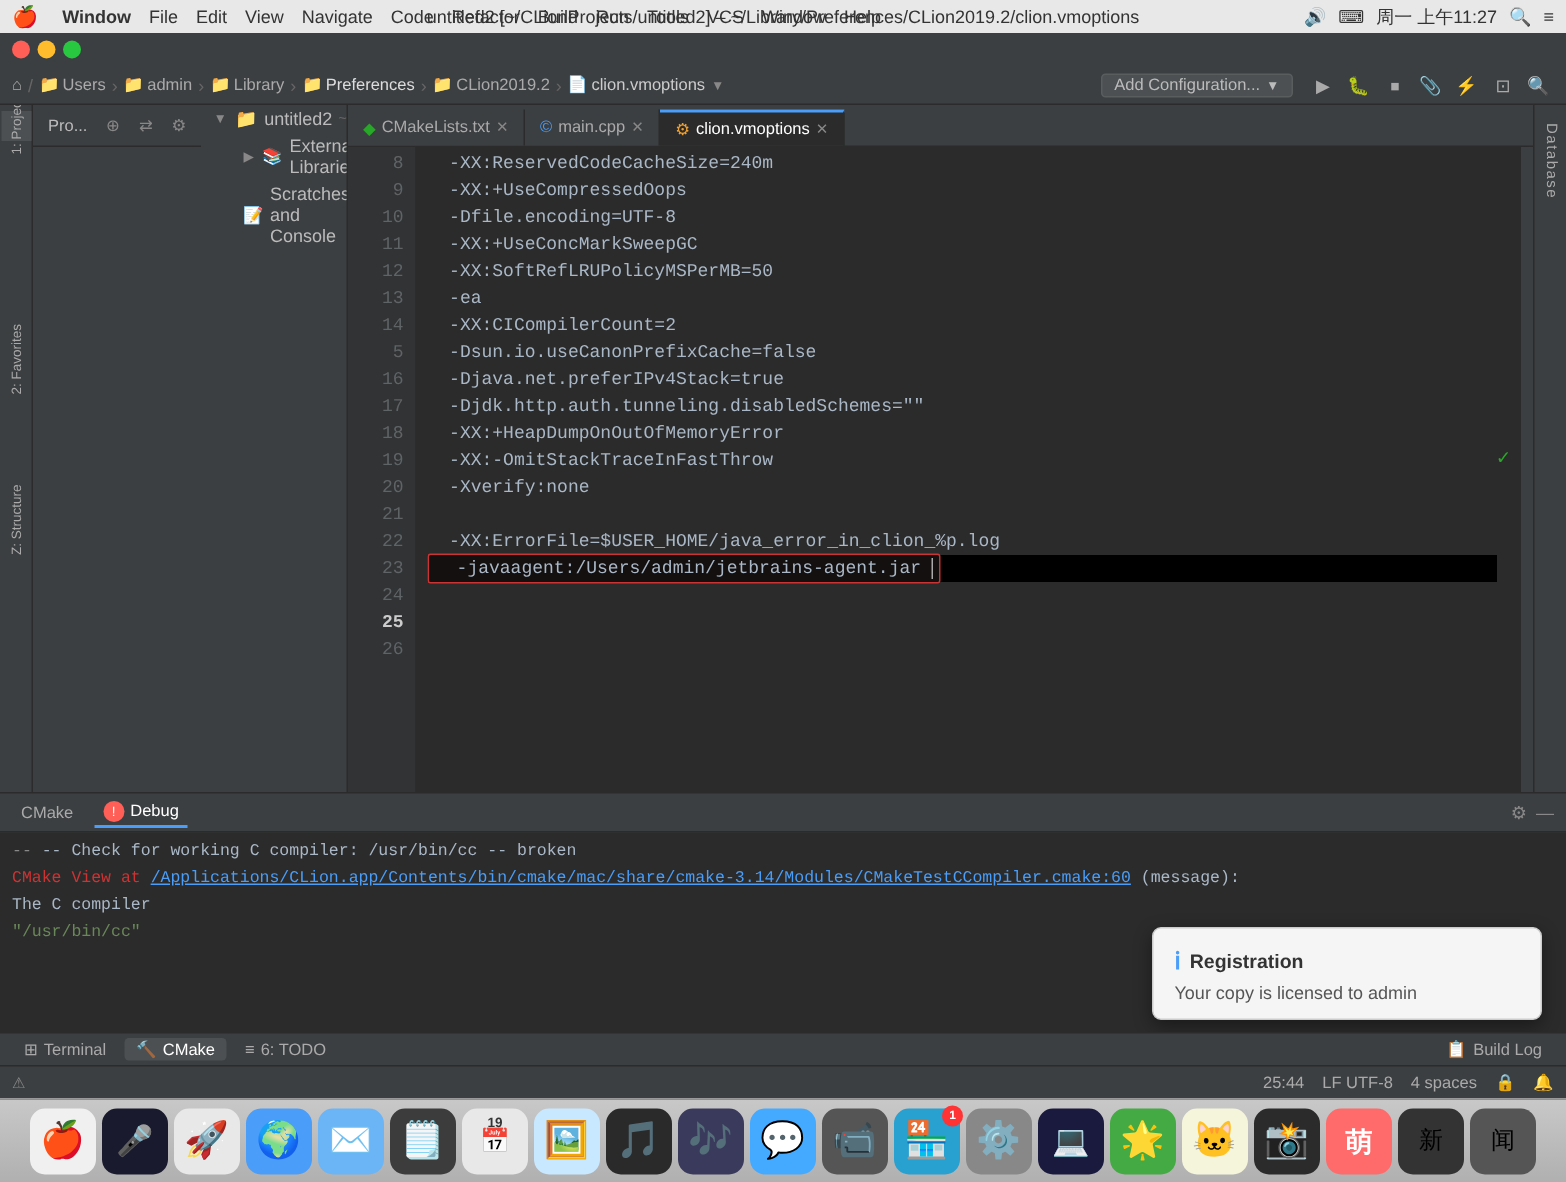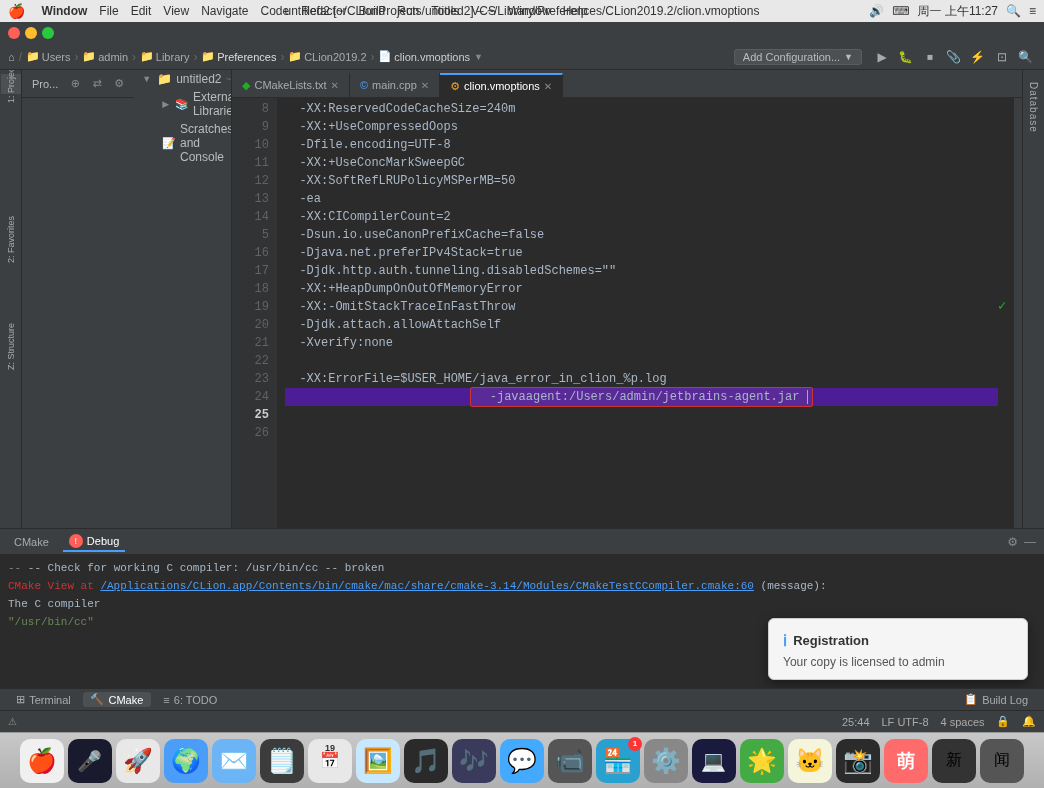--- a/index.html
+++ b/index.html
@@ -246,22 +246,21 @@
       overflow: hidden;
       position: relative;
     }
     .code-line {
       height: 18px;
       display: flex;
       align-items: center;
       white-space: pre;
     }
     .code-line.active-line {
-      background: #4c1d95;
-      justify-content: center;
+      background: #000000;
     }
     .editor-scrollbar {
       width: 8px;
       background: #3c3f41;
     }
 
     
     .right-sidebar {
       width: 22px;
       background: #3c3f41;
@@ -614,21 +613,20 @@
           <div class="code-line">  -Dfile.encoding=UTF-8</div>
           <div class="code-line">  -XX:+UseConcMarkSweepGC</div>
           <div class="code-line">  -XX:SoftRefLRUPolicyMSPerMB=50</div>
           <div class="code-line">  -ea</div>
           <div class="code-line">  -XX:CICompilerCount=2</div>
           <div class="code-line">  -Dsun.io.useCanonPrefixCache=false</div>
           <div class="code-line">  -Djava.net.preferIPv4Stack=true</div>
           <div class="code-line">  -Djdk.http.auth.tunneling.disabledSchemes=""</div>
           <div class="code-line">  -XX:+HeapDumpOnOutOfMemoryError</div>
           <div class="code-line">  -XX:-OmitStackTraceInFastThrow</div>
-          <div class="code-line">  -Djdk.attach.allowAttachSelf</div>
           <div class="code-line">  -Xverify:none</div>
           <div class="code-line"> </div>
           <div class="code-line">  -XX:ErrorFile=$USER_HOME/java_error_in_clion_%p.log</div>
           <div class="code-line active-line" style="position:relative;">
             <span style="display:inline-block;border:1.5px solid #cc3333;background:rgba(255,200,200,0.08);padding:0 4px;border-radius:2px;">  -javaagent:/Users/admin/jetbrains-agent.jar<span style="border-right:1px solid #aaa;">&nbsp;</span></span>
           </div>
           <div class="code-line"> </div>
         </div>
         <div style="width:16px;background:#2b2b2b;display:flex;flex-direction:column;">
           <div style="height:18px;"></div>

